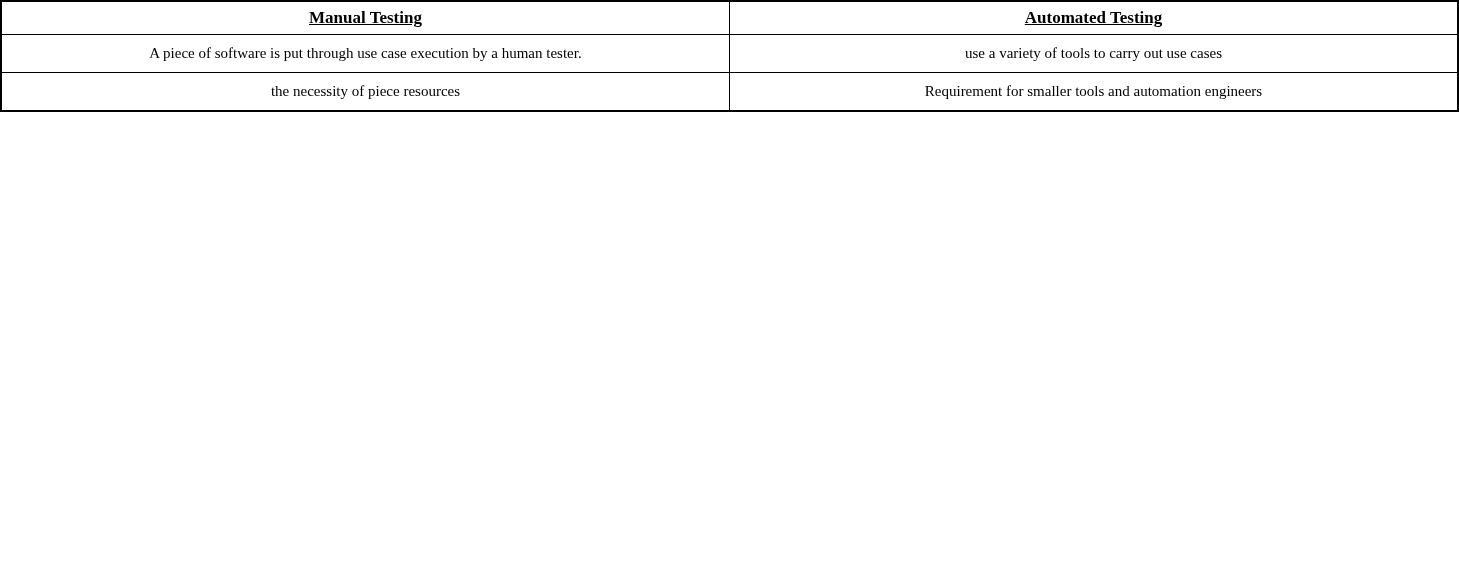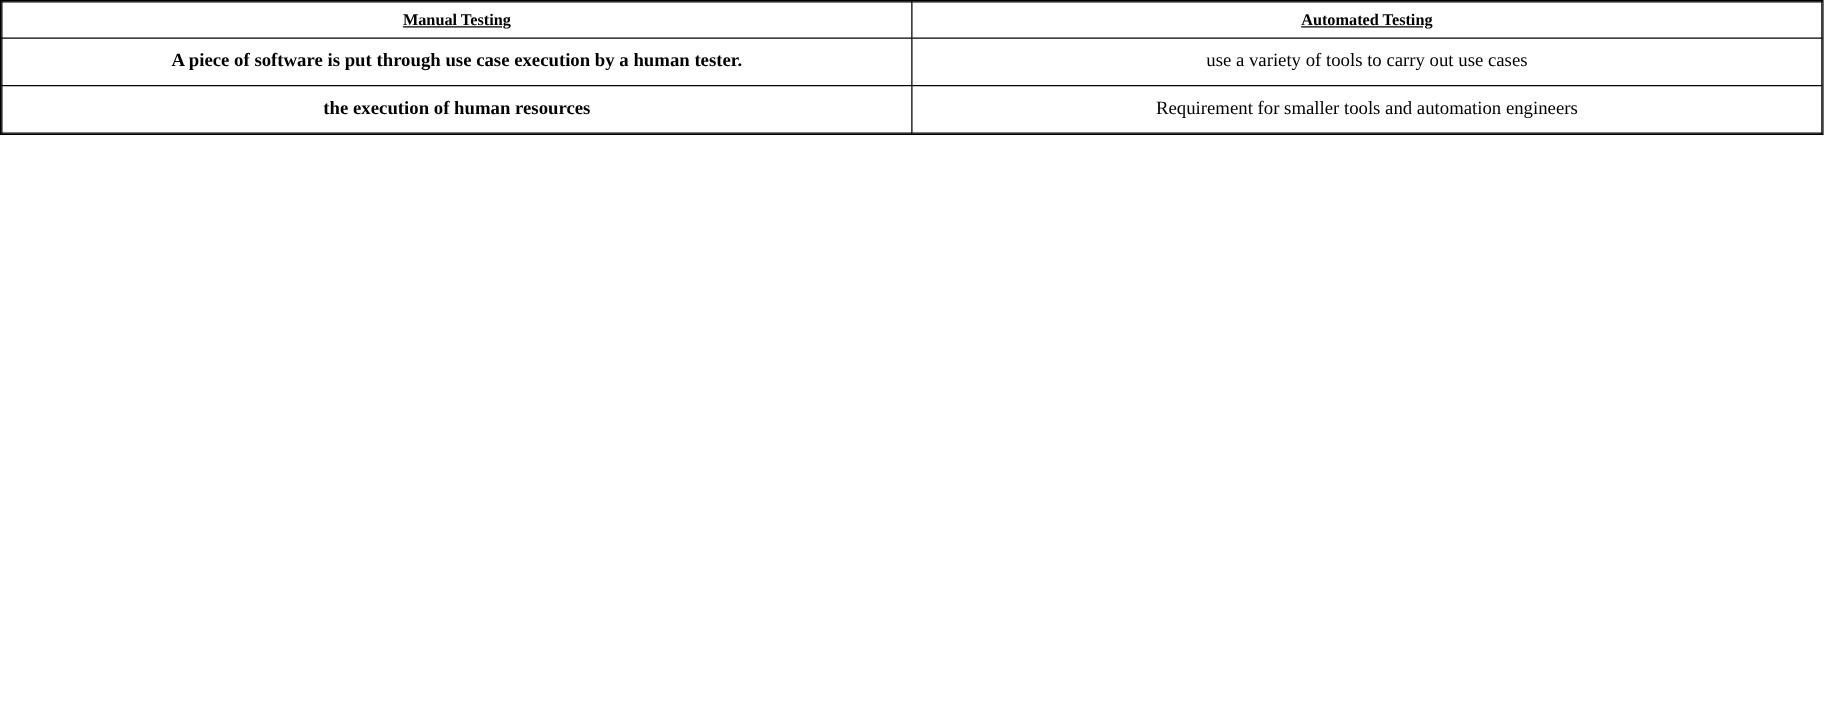--- a/index.html
+++ b/index.html
@@ -34,35 +34,35 @@
       width: 50%;
     }
     col.col-auto {
       width: 50%;
     }
 
     thead th {
       border: 1.5px solid #000;
       padding: 6px 10px;
       text-align: center;
-      font-size: 13px;
+      font-size: 17px;
       font-weight: bold;
       text-decoration: underline;
     }
 
     tbody td {
       border: 1.5px solid #000;
       padding: 8px 14px;
       text-align: center;
       vertical-align: middle;
       line-height: 1.4;
     }
 
     tbody td.manual {
-      font-weight: bold;
+      font-weight: normal;
     }
 
     tbody td.automated {
       font-weight: normal;
     }
   </style>
 </head>
 <body>
 
 <div class="table-wrapper">
@@ -76,18 +76,18 @@
         <th>Manual Testing</th>
         <th>Automated Testing</th>
       </tr>
     </thead>
     <tbody id="table-body">
     <tr>
           <td class="manual">A piece of software is put through use case execution by a human tester.</td>
           <td class="automated">use a variety of tools to carry out use cases</td>
         </tr>
         <tr>
-          <td class="manual">the execution of human resources</td>
+          <td class="manual">the necessity of piece resources</td>
           <td class="automated">Requirement for smaller tools and automation engineers</td>
         </tr>
       </tbody>
   </table>
 </div>
 
 </body></html>

